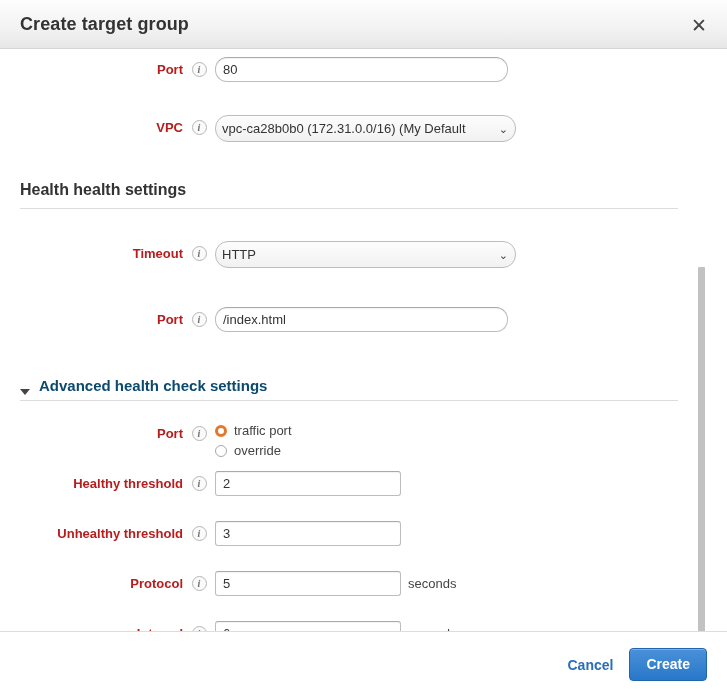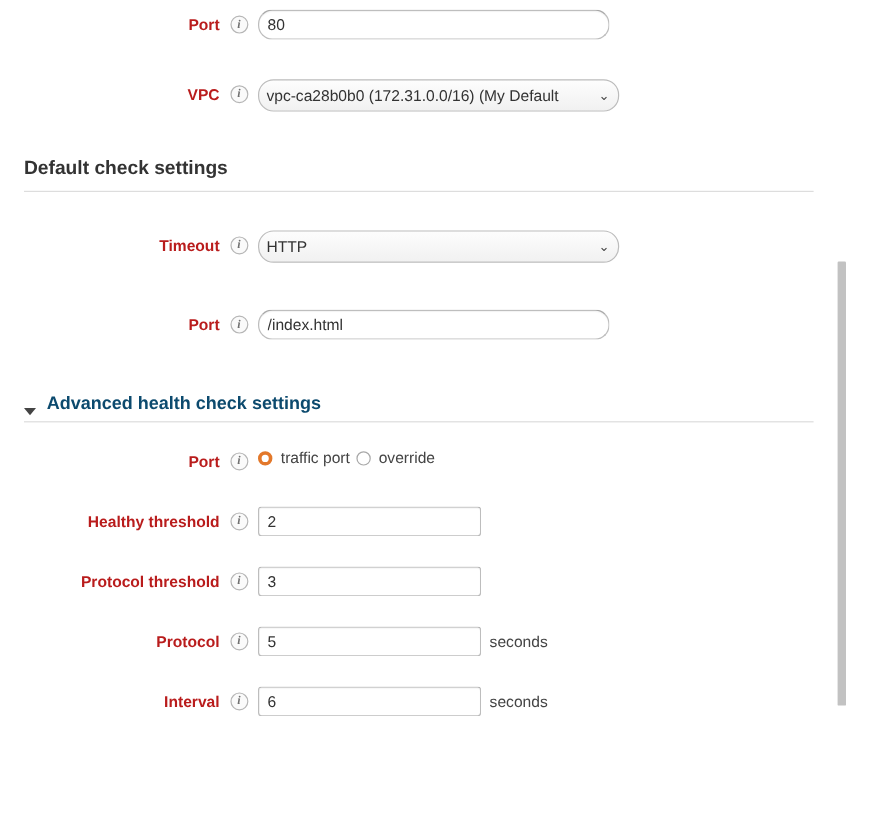--- a/index.html
+++ b/index.html
@@ -188,21 +188,21 @@
     width: 0; height: 0;
     border-left: 5px solid transparent;
     border-right: 5px solid transparent;
     border-top: 6px solid #444444;
     margin-right: 9px;
     position: relative;
     top: 1px;
   }
 
   
-  .radio-group { display: flex; gap: 5px; padding-top: 2px; }
+  .radio-group { display: flex; flex-direction: column; gap: 5px; padding-top: 2px; }
   .radio-line { display: flex; align-items: center; cursor: pointer; }
   .radio {
     width: 12px; height: 12px;
     border-radius: 50%;
     border: 1px solid #a8a8a8;
     background: #ffffff;
     margin-right: 7px;
     flex: 0 0 12px;
   }
   .radio.on {
@@ -256,20 +256,24 @@
   }
   .spacer-8  { height: 8px; }
   .spacer-12 { height: 12px; }
   .spacer-20 { height: 20px; }
 </style>
 </head>
 <body>
 
 <div class="modal">
 
+  <div class="modal-header">
+    <div class="modal-title">Create target group</div>
+    <div class="close-btn">✕</div>
+  </div>
 
   <div class="modal-body">
     <div class="body-inner">
 
       <div class="row" style="margin-top:8px;">
         <div class="lbl-col">Port</div>
         <div class="info-col">
           <span class="info-icon">i</span>
         </div>
         <div class="ctl-col">
@@ -291,21 +295,21 @@
             </select>
             <span class="chev">⌄</span>
           </span>
         </div>
       </div>
 
       <div class="spacer-20"></div>
       <div class="spacer-8"></div>
 
       <div class="section">
-        <div class="section-title">Default check settings</div>
+        <div class="section-title">Health health settings</div>
         <div class="section-rule"></div>
       </div>
 
       <div class="spacer-20"></div>
       <div class="spacer-12"></div>
 
       <div class="row">
         <div class="lbl-col">Timeout</div>
         <div class="info-col">
           <span class="info-icon">i</span>
@@ -373,21 +377,21 @@
           <span class="info-icon">i</span>
         </div>
         <div class="ctl-col">
           <input class="tf small" type="text" value="2" style="">
         </div>
       </div>
 
       <div class="spacer-12"></div>
 
       <div class="row">
-        <div class="lbl-col">Protocol threshold</div>
+        <div class="lbl-col">Unhealthy threshold</div>
         <div class="info-col">
           <span class="info-icon">i</span>
         </div>
         <div class="ctl-col">
           <input class="tf small" type="text" value="3" style="">
         </div>
       </div>
 
       <div class="spacer-12"></div>
 
@@ -413,14 +417,18 @@
           <input class="tf small" type="text" value="6" style="">
           <span class="unit">seconds</span>
         </div>
       </div>
 
     </div>
 
     <div class="scrollbar-thumb" style="top:218px; height:370px;"></div>
   </div>
 
+  <div class="modal-footer">
+    <span class="link-btn">Cancel</span>
+    <button class="primary-btn">Create</button>
+  </div>
 
 </div>
 
 </body></html>

